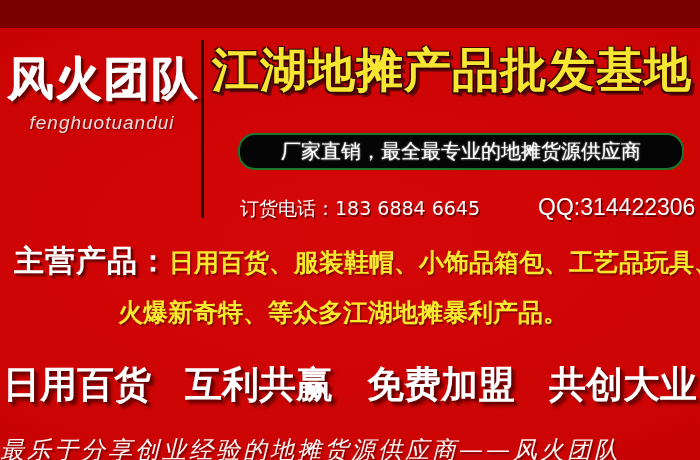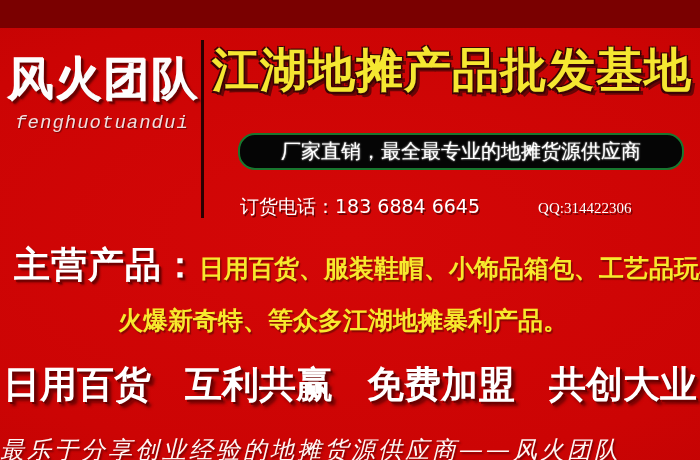--- a/index.html
+++ b/index.html
@@ -54,21 +54,21 @@
     line-height: 1;
     color: #fdfdfd;
     text-shadow:
       2px 2px 0 #6d0000,
       3px 3px 2px rgba(40,0,0,.55),
       -1px -1px 0 #ffffff;
     white-space: nowrap;
   }
   .logo-py {
     margin-top: 10px;
-    font-family: Liberation Mono, monospace;
+    font-family: Liberation Sans, sans-serif;
     font-style: italic;
     font-size: 19px;
     letter-spacing: 1px;
     color: #f3dede;
     text-shadow: 1px 1px 1px rgba(60,0,0,.6);
   }
 
   
   .main-title {
     position: absolute;
@@ -126,22 +126,22 @@
   .contact-phone {
     font-family: "DejaVu Sans", sans-serif;
     font-size: 19px;
     color: #ffffff;
     white-space: nowrap;
     text-shadow: 1.5px 1.5px 0 rgba(70,0,0,.7);
     text-align: right;
   }
   .contact-qq {
     margin-left: 58px;
-    font-family: Liberation Serif, serif;
-    font-size: 15px;
+    font-family: Liberation Sans, sans-serif;
+    font-size: 23px;
     color: #ffffff;
     white-space: nowrap;
     text-shadow: 1.5px 1.5px 0 rgba(70,0,0,.7);
   }
 
   
   .products {
     position: absolute;
     left: 0;
     top: 213px;
@@ -149,21 +149,21 @@
   }
   .prod-line1 {
     display: flex;
     align-items: baseline;
     padding-left: 14px;
     white-space: nowrap;
   }
   .prod-label {
     font-family: Liberation Sans, sans-serif;
     font-weight: bold;
-    font-size: 36px;
+    font-size: 30px;
     letter-spacing: 1px;
     color: #ffffff;
     text-shadow:
       2px 2px 0 #700101,
       3px 3px 2px rgba(40,0,0,.5);
   }
   .prod-items {
     font-family: "DejaVu Serif", serif;
     font-weight: bold;
     font-size: 25px;

